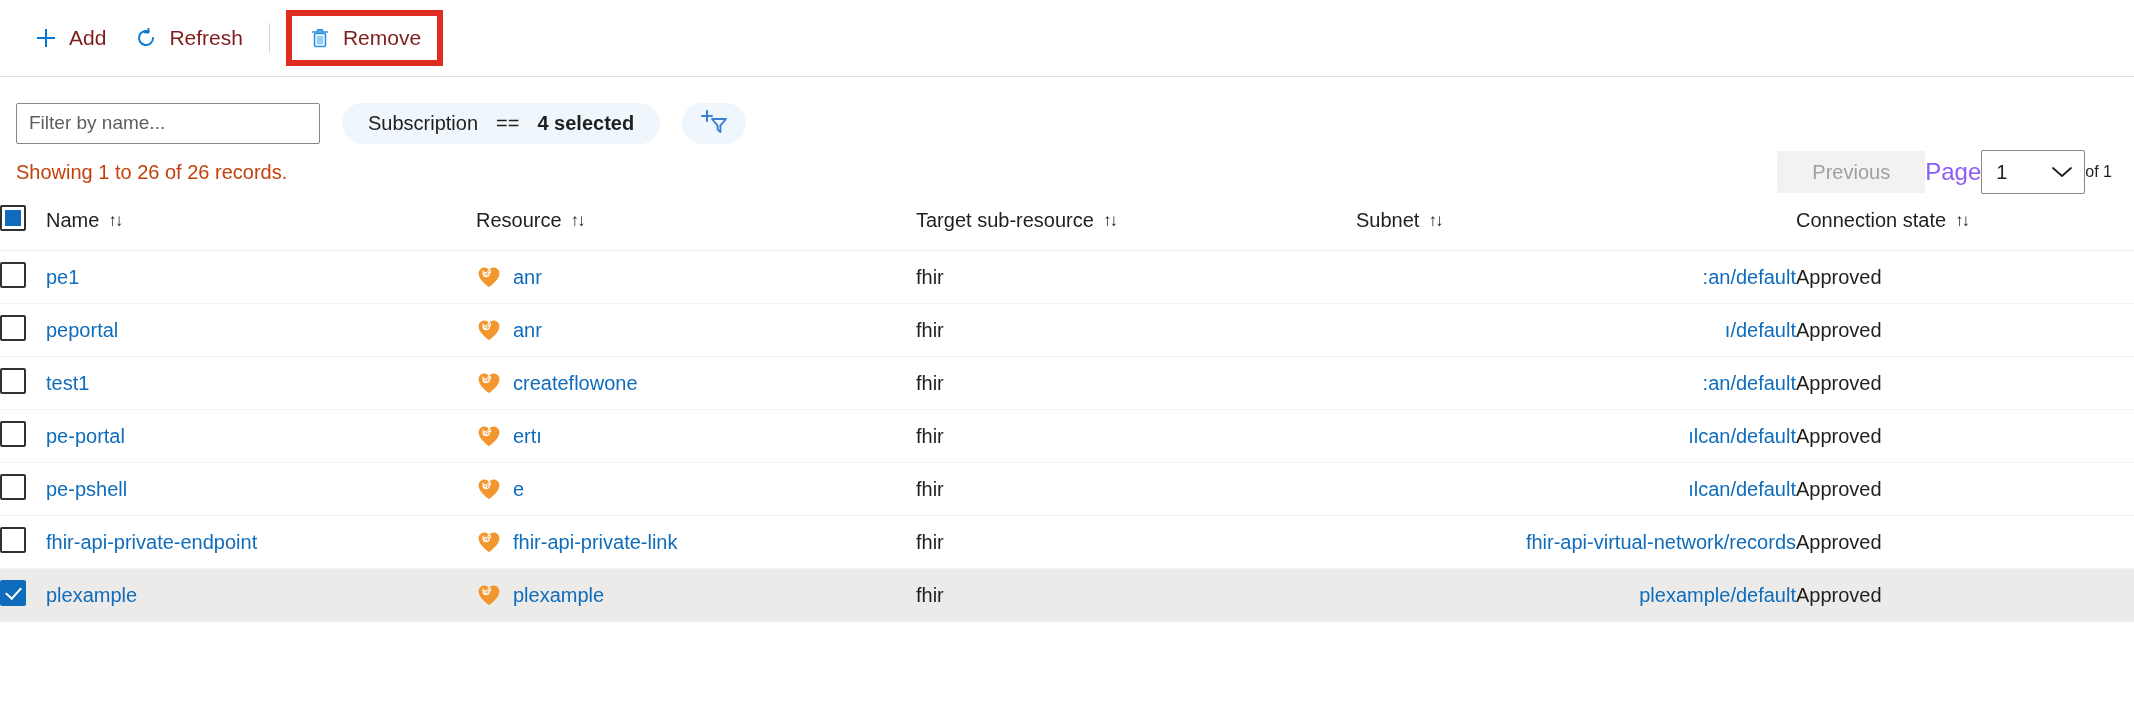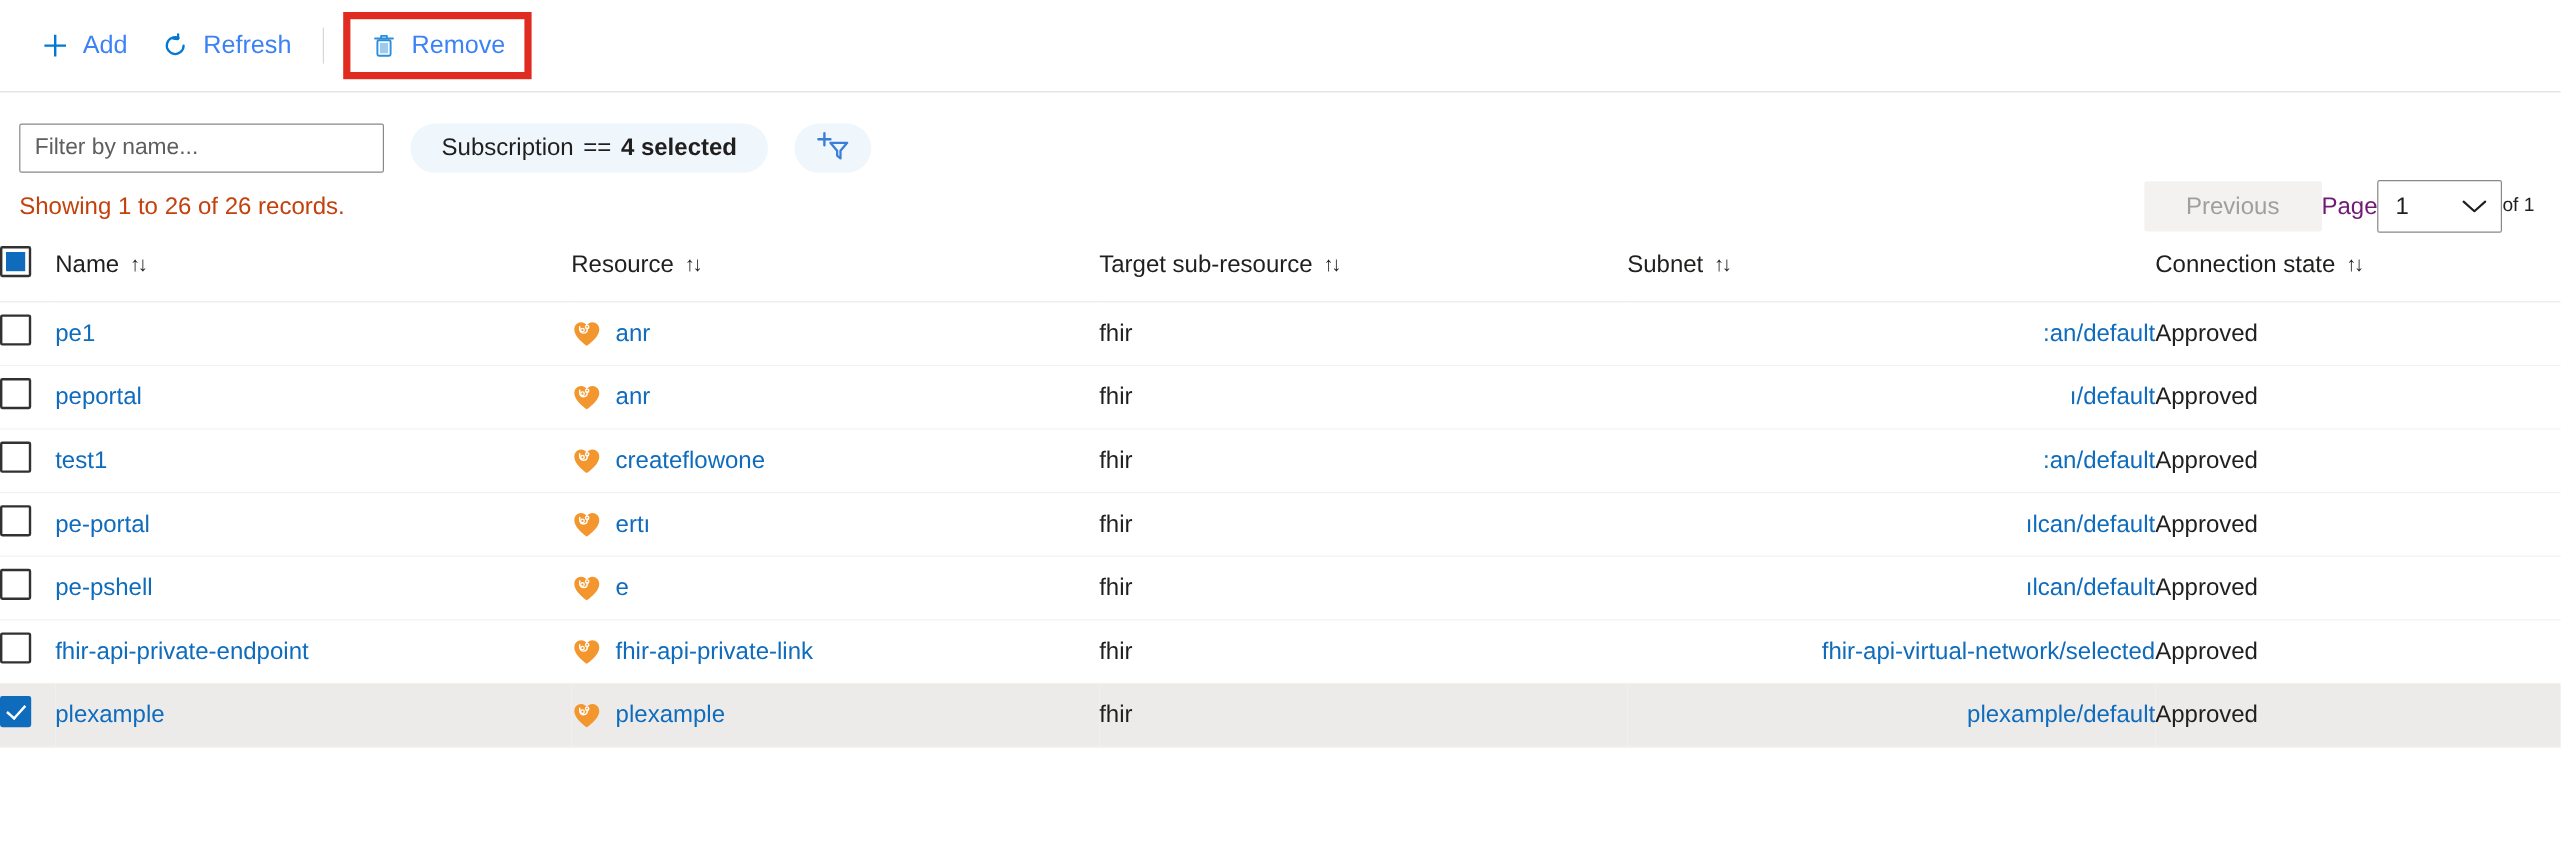--- a/index.html
+++ b/index.html
@@ -29,21 +29,21 @@
     display: flex;
     align-items: center;
     gap: 11px;
     height: 44px;
     padding: 0 14px;
     background: transparent;
     border: none;
     cursor: pointer;
     font-family: "Liberation Sans", sans-serif;
     font-size: 21px;
-    color: #3b82f6;
+    color: #7f1d1d;
     white-space: nowrap;
   }
   .cmd-icon {
     display: inline-flex;
     align-items: center;
     justify-content: center;
     width: 24px;
     height: 24px;
     color: #0078d4;
     flex: 0 0 auto;
@@ -105,20 +105,21 @@
     height: 41px;
     padding: 0 26px;
     border-radius: 21px;
     background: #eff6fc;
     border: none;
     cursor: pointer;
     font-family: "Liberation Sans", sans-serif;
     font-size: 20px;
     color: #201f1e;
     white-space: nowrap;
+    gap: 10px;
   }
   .filter-pill .pill-strong { font-weight: bold; margin-left: 8px; }
   .filter-pill .pill-op { margin-left: 8px; }
 
   .add-filter-pill {
     display: inline-flex;
     align-items: center;
     justify-content: center;
     width: 64px;
     height: 41px;
@@ -150,21 +151,21 @@
     height: 42px;
     min-width: 148px;
     background: #f3f2f1;
     border: none;
     font-family: "Liberation Sans", sans-serif;
     font-size: 20px;
     color: #a19f9d;
     cursor: default;
     border-radius: 2px;
   }
-  .page-label { font-size: 20px; color: #701a75; }
+  .page-label { font-size: 24px; color: #8b5cf6; }
   .page-select-wrap {
     position: relative;
     width: 104px;
     height: 44px;
     border: 1px solid #8a8886;
     border-radius: 2px;
     background: #ffffff;
     display: flex;
     align-items: center;
     box-sizing: border-box;
@@ -590,21 +591,21 @@
             <circle cx="13.3" cy="7.6" r="1.4" fill="none" stroke="#ffffff" stroke-width="1.1"></circle>
           </svg>
         </span>
         <a class="link">fhir-api-private-link</a>
       </span>
     </td>
     <td class="cell-sub">
       <span>fhir</span>
     </td>
     <td class="cell-subnet">
-      <a class="link subnet-clip">fhir-api-virtual-network/selected</a>
+      <a class="link subnet-clip">fhir-api-virtual-network/records</a>
     </td>
     <td class="cell-state">
       <span>Approved</span>
     </td>
   </tr>
 
   <tr class="selected">
     <td class="cell-check">
       <span class="cbox checked"></span>
     </td>

